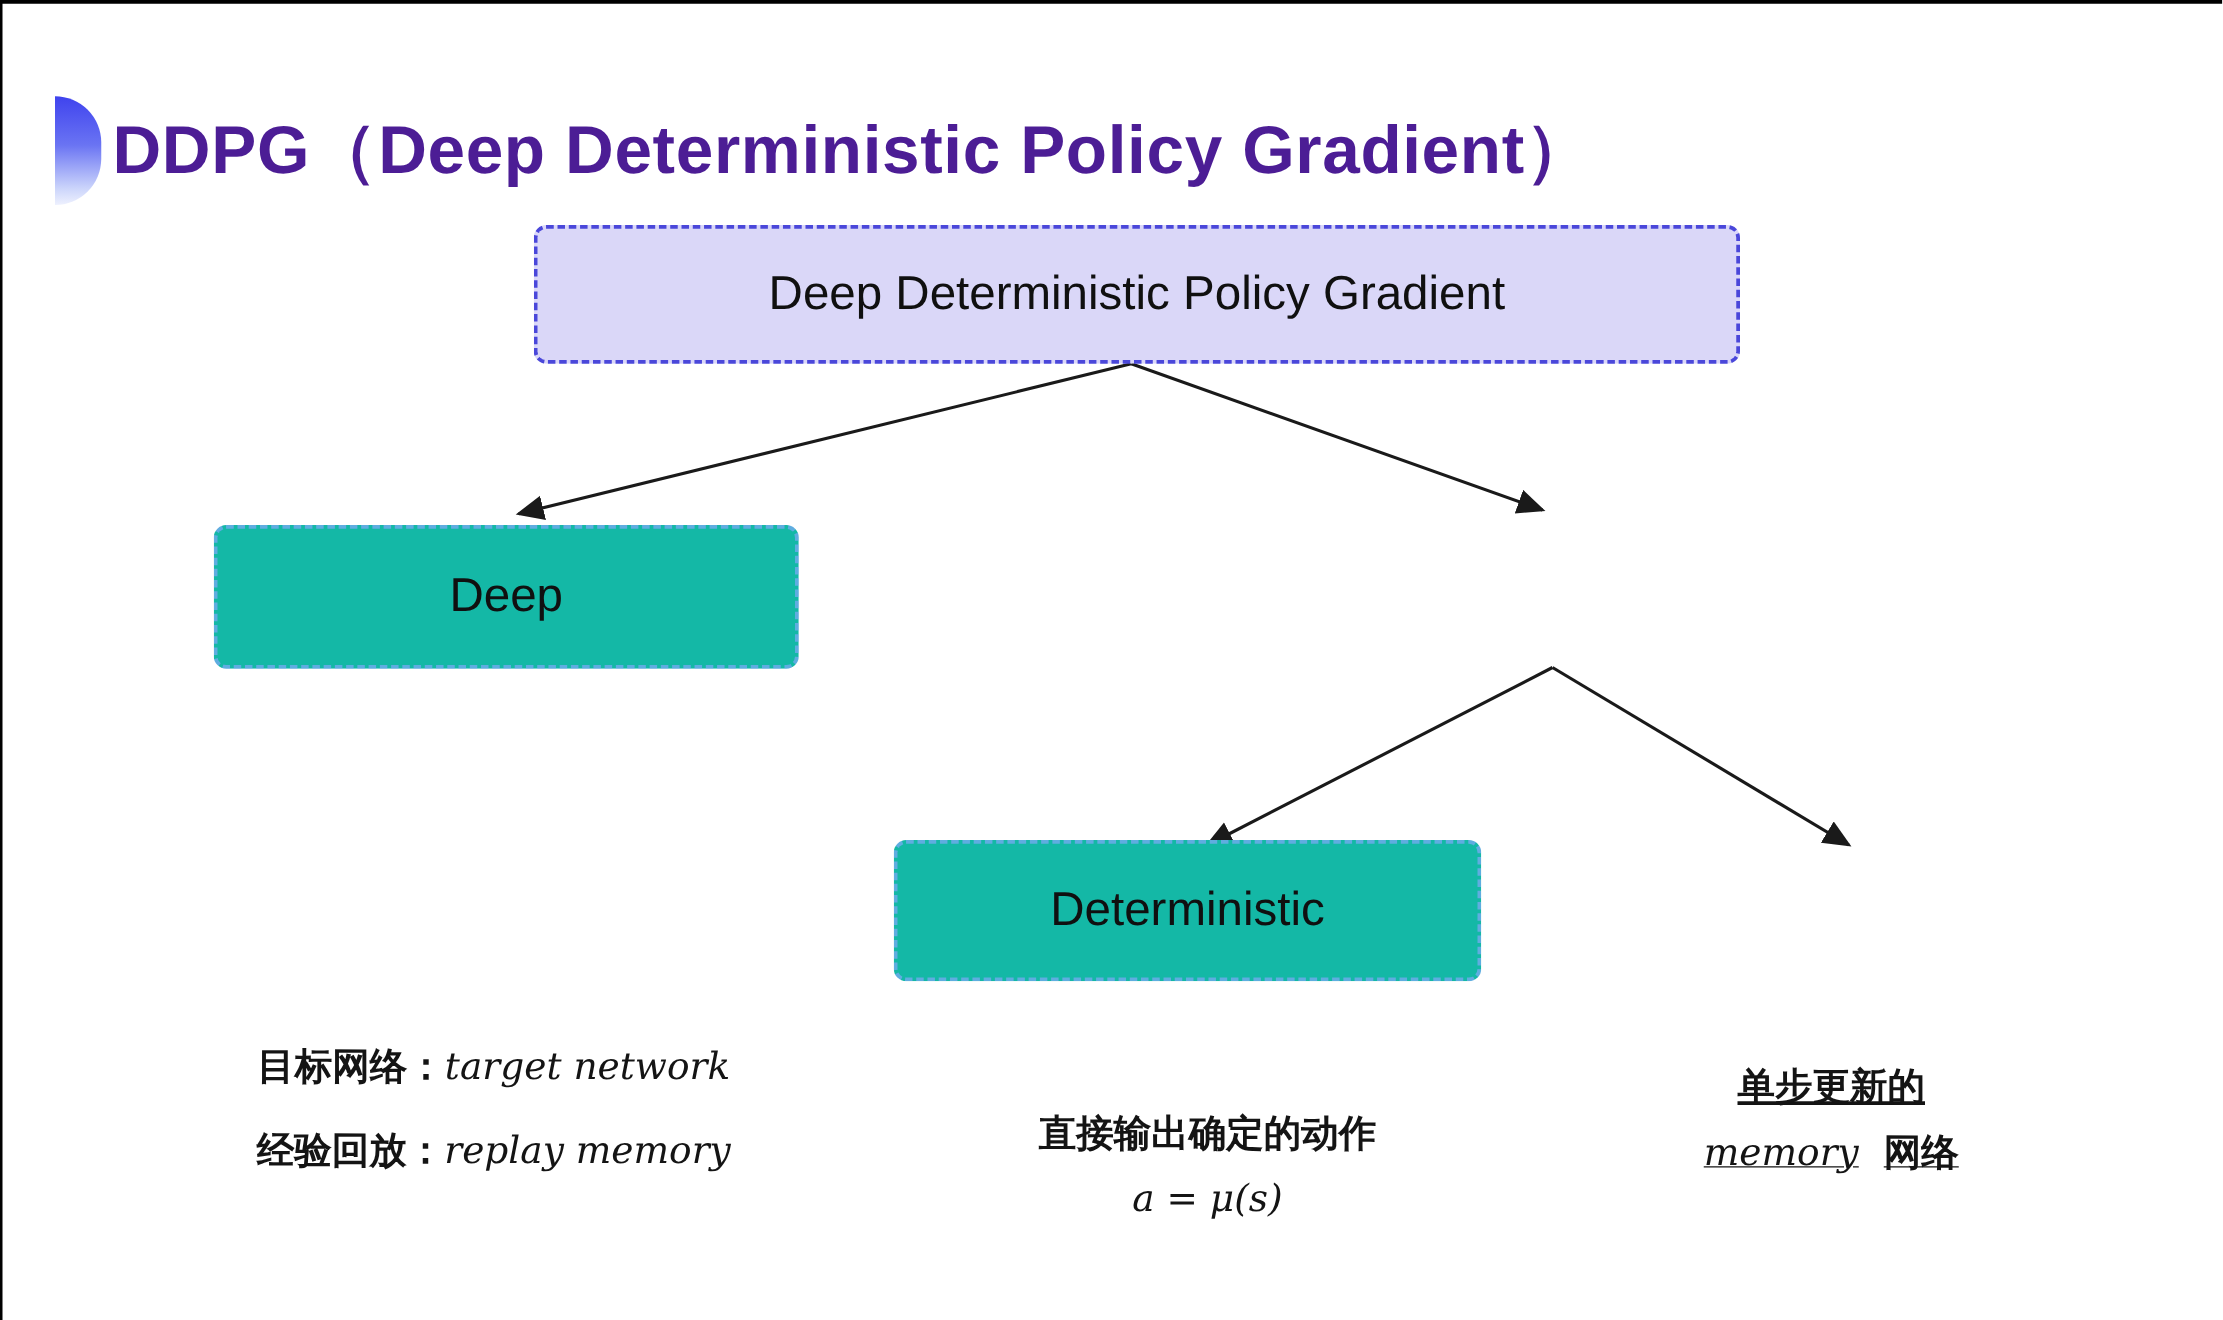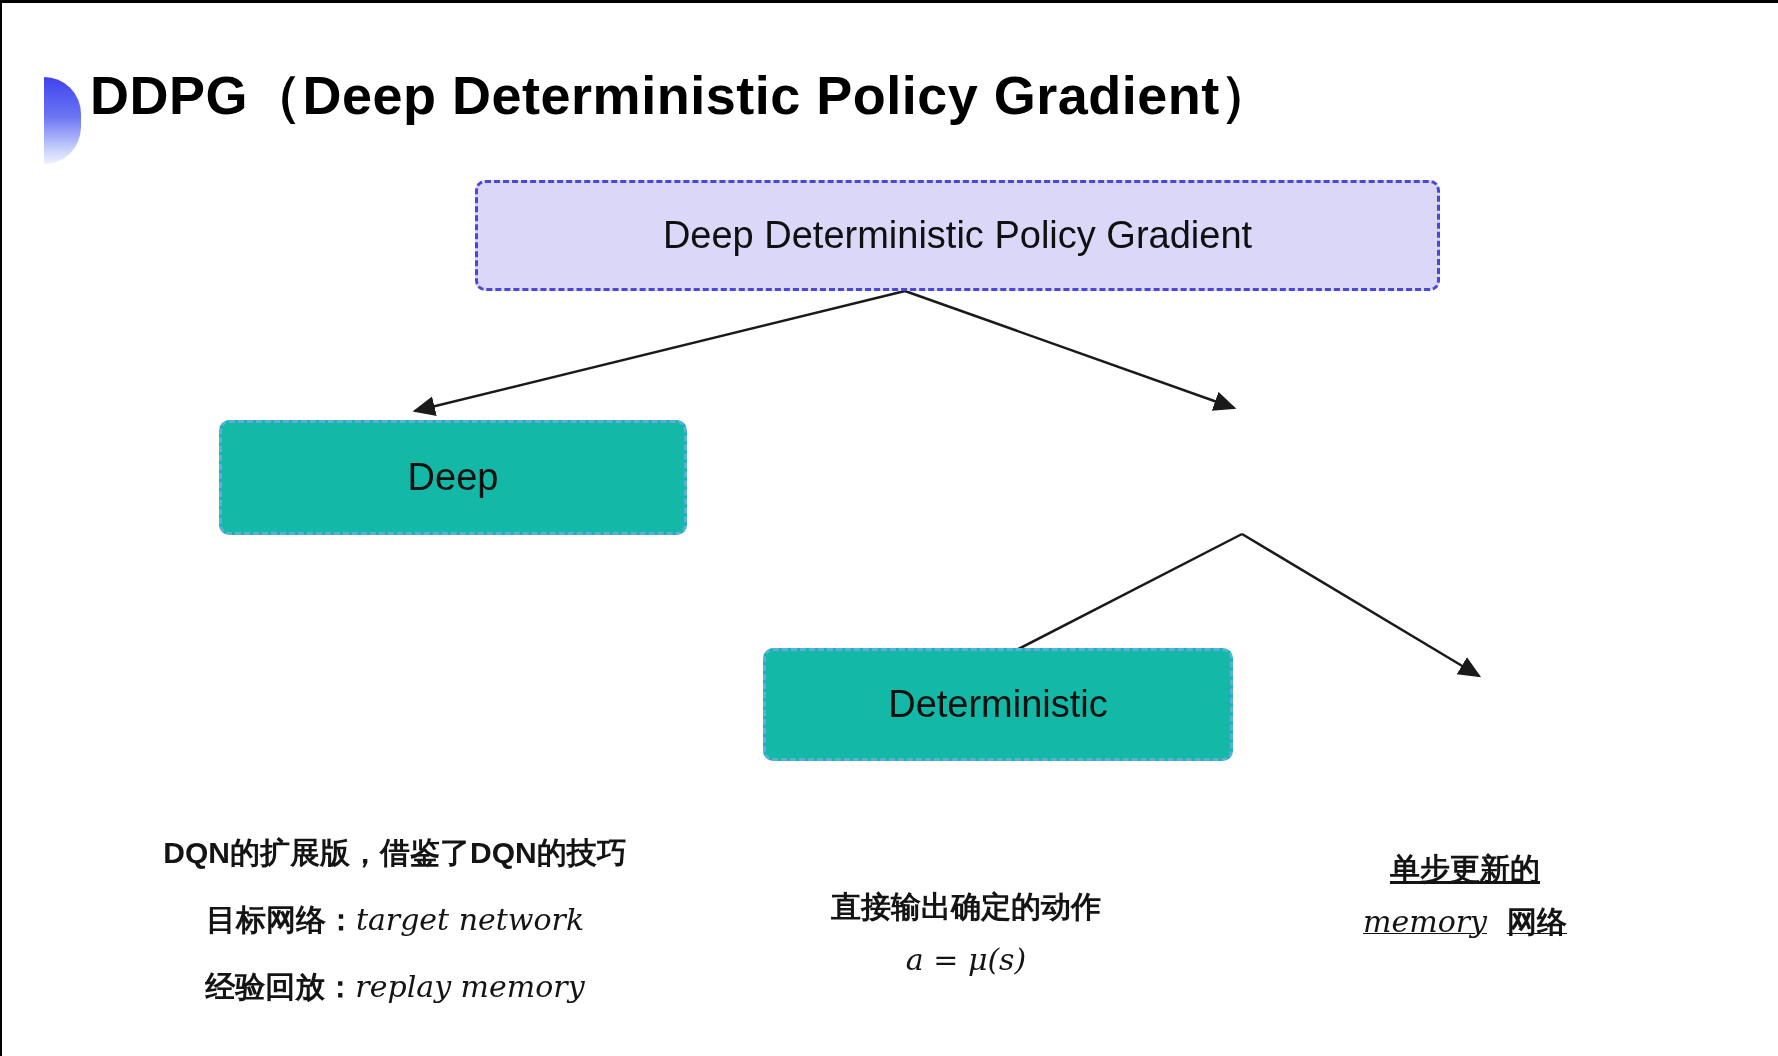--- a/index.html
+++ b/index.html
@@ -16,47 +16,46 @@
 
   .title-bullet {
     position: absolute;
     left: 44px; top: 77px;
     width: 37px; height: 87px;
     border-radius: 0 46px 46px 0 / 0 46px 46px 0;
     background: linear-gradient(180deg, #3f43ee 0%, #6a74f3 45%, #ccd5fb 85%, #eef1fe 100%);
   }
   .page-title {
     position: absolute;
-    left: 90px; top: 60px;
+    left: 90px; top: 84px;
     font-size: 54px;
     font-weight: 600;
-    color: #000000;
+    color: #4c1d95;
     white-space: nowrap;
     letter-spacing: 0.5px;
   }
 
   .node {
     position: absolute;
     display: flex;
     align-items: center;
     justify-content: center;
     border-radius: 10px;
     font-size: 38px;
     font-weight: 500;
     color: #101010;
     text-align: center;
-    margin-left: 48px;
   }
   .node.purple { background: #dad7f8; border: 3px dashed #4a47da; }
   .node.cyan   { background: #14b8a6; border: 3px dashed #5fade0; }
 
   #node-root { left: 427px; top: 180px; width: 959px; height: 105px; }
   #node-deep { left: 171px; top: 420px; width: 462px; height: 109px; }
   #node-dpg  { left: 842px; top: 416px; width: 796px; height: 112px; }
-  #node-det  { left: 715px; top: 648px; width: 464px; height: 107px; }
+  #node-det  { left: 715px; top: 672px; width: 464px; height: 107px; }
   #node-pg   { left: 1260px; top: 684px; width: 459px; height: 107px; }
 
   svg.arrows { position: absolute; left: 0; top: 0; width: 1778px; height: 1056px; pointer-events: none; }
   svg.arrows line { stroke: #1a1a1a; stroke-width: 2.5; }
 
   .ann { position: absolute; text-align: center; color: #141414; }
   .ann .line { margin-bottom: 26px; }
   .zh { font-size: 30px; font-weight: 600; font-family: "Liberation Sans", sans-serif; }
   .en {
     font-size: 30px;
@@ -102,21 +101,20 @@
     <span>Deep</span>
   </div>
 
 
   <div class="node cyan" id="node-det">
     <span>Deterministic</span>
   </div>
 
 
   <div class="ann" id="ann-deep">
-    <div class="line zh">DQN的扩展版，借鉴了DQN的技巧</div>
     <div class="line">
       <span class="zh">目标网络：</span><span class="en gap">target network</span>
     </div>
     <div class="line">
       <span class="zh">经验回放：</span><span class="en gap">replay memory</span>
     </div>
   </div>
 
   <div class="ann" id="ann-det">
     <div class="line zh">直接输出确定的动作</div>

